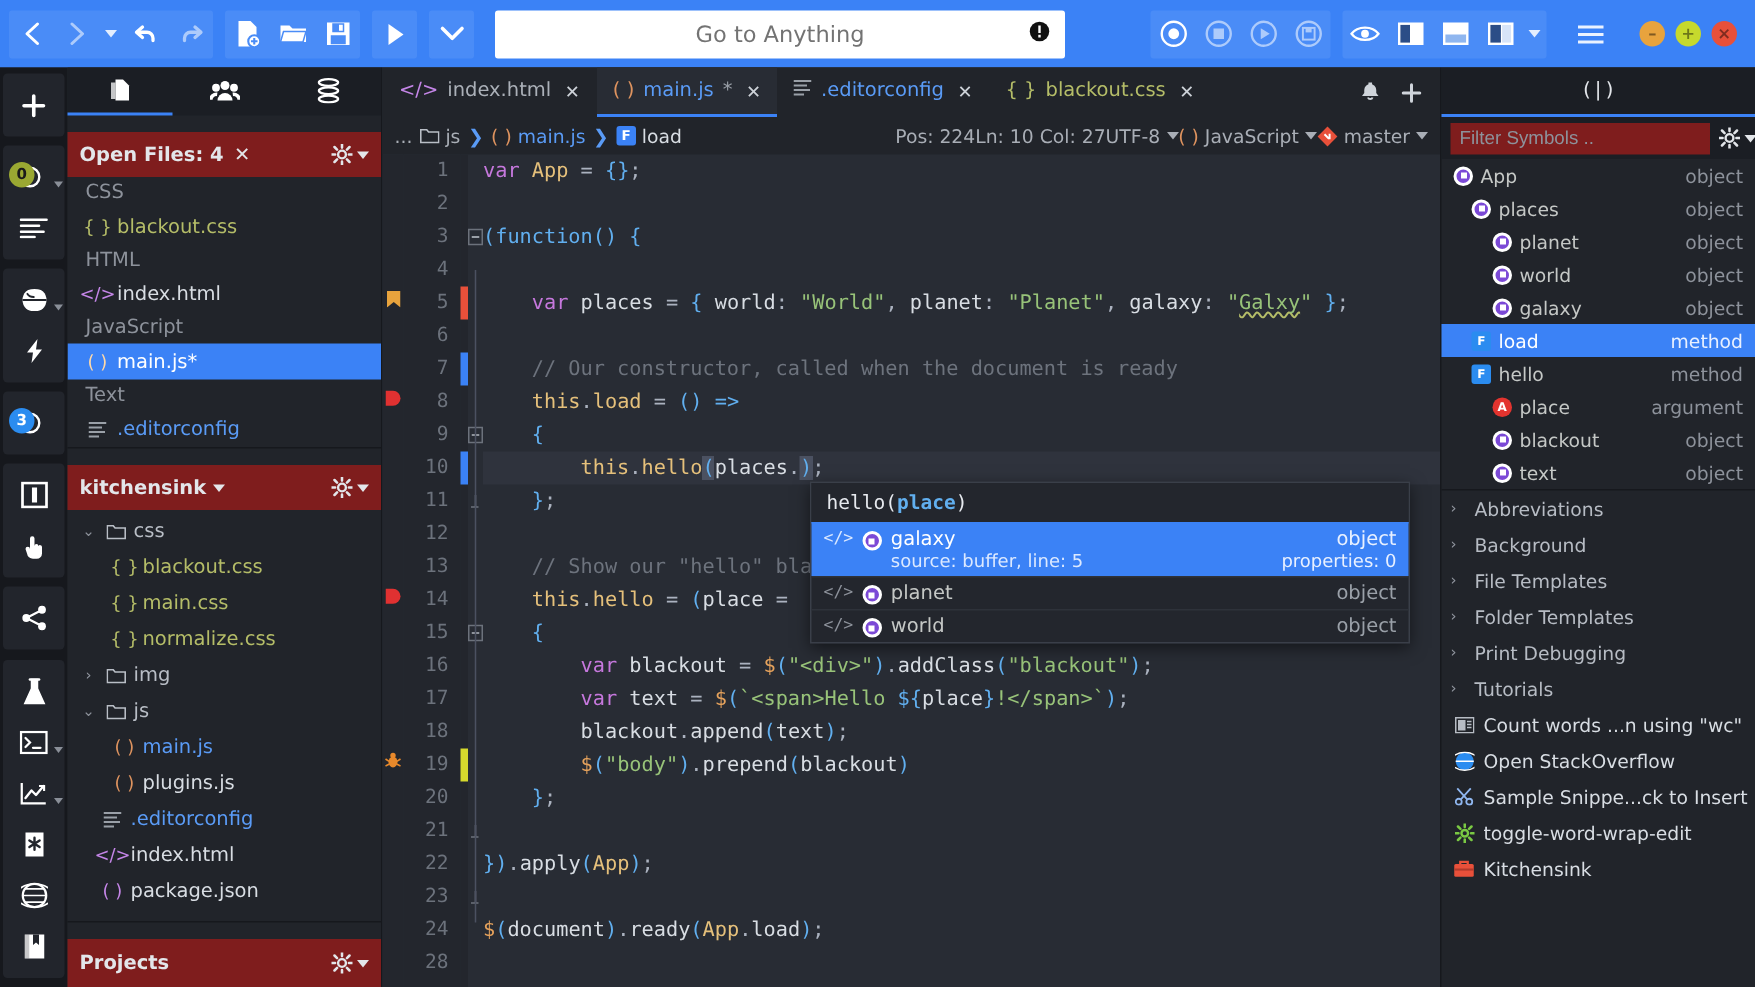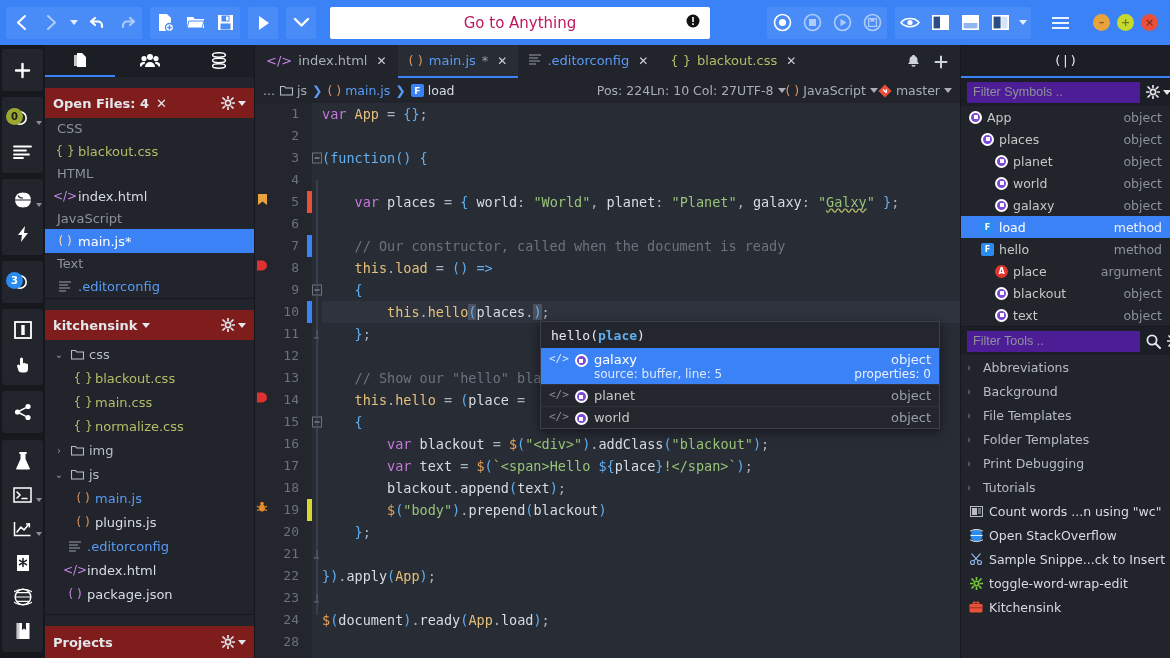--- a/index.html
+++ b/index.html
@@ -23,21 +23,21 @@
   .tbtn { width: 30px; height: 32px; display: flex; align-items: center; justify-content: center;
           cursor: pointer; color: #ffffff; }
   .tbtn svg { display:block; }
   .tbtn.dim { opacity: .55; }
   .tbtn.sm { width: 16px; }
   .searchbox {
     flex: 0 0 380px; height: 32px; background: #ffffff; border-radius: 2px;
     display: flex; align-items: center; justify-content: center; position: relative;
     margin-left: 6px; margin-right: auto;
   }
-  .searchbox .stitle { color: #be185d; font-size: 15px; }
+  .searchbox .stitle { color: #737373; font-size: 15px; }
   .searchbox .sinfo { position: absolute; right: 10px; color: #111; font-weight: bold;
                       font-size: 13px; }
   .winbtns { display: flex; gap: 7px; align-items: center; margin-left: 12px; margin-right: 6px; }
   .wb { width: 17px; height: 17px; border-radius: 50%; display:flex; align-items:center;
         justify-content:center; color: rgba(0,0,0,.45); font-size: 11px; font-weight: bold;
         line-height: 1; cursor: pointer; }
   .hamb { width: 30px; height: 32px; display:flex; flex-direction: column; gap: 3px;
           align-items:center; justify-content:center; cursor:pointer; margin: 0 6px;}
   .hamb i { display:block; width: 17px; height: 2px; background: #eaf2ff; }
   .tri { width:0;height:0;border-left:4px solid transparent;border-right:4px solid transparent;
@@ -175,21 +175,21 @@
   .acrow.sel .acright { color: #e8f0ff; }
 
   
   .rightpanel { width: 210px; background: #21242a; display:flex; flex-direction: column;
                 flex: 0 0 210px; border-left: 1px solid #16181d; }
   .rtabs { height: 33px; background: #1b1e24; display:flex; align-items:stretch; }
   .rtab { flex:1; display:flex; align-items:center; justify-content:center; cursor:pointer;
           color: #e3e6ea; border-bottom: 2px solid #3b82f6; font-family:"DejaVu Sans Mono",monospace;}
   .filterbar { height: 28px; background: #1b1e24; display:flex; align-items:center;
                padding: 0 6px; gap: 6px; }
-  .finput { flex: 1 1 auto; height: 21px; background: #4c1d95; border: none;
+  .finput { flex: 1 1 auto; height: 21px; background: #7f1d1d; border: none;
             color: #b7bcc4; font-size: 12.5px; padding: 0 6px;
             font-family: "Liberation Sans", sans-serif; }
   .finput::placeholder { color: #8d929b; }
   .symrow { height: 22px; display:flex; align-items:center; font-size: 12.5px;
             cursor: pointer; padding-right: 8px; white-space: nowrap; }
   .symrow.sel { background: #3b82f6; color: #fff; }
   .symrow .kind { margin-left: auto; color: #8d929b; font-size: 12.5px; }
   .symrow.sel .kind { color: #e8f0ff; }
   .symicon { width: 13px; height: 13px; border-radius: 50%; display:inline-flex;
              align-items:center; justify-content:center; font-size: 8px; font-weight: bold;
@@ -986,36 +986,20 @@
           <div class="symrow lvl2">
             <span class="symicon si-obj">
               <i></i>
             </span>
             <span>text</span>
             <span class="kind">object</span>
           </div>
         </div>
 
       <div class="divline"></div>
-      <div class="filterbar">
-        <input class="finput" placeholder="Filter Tools .." style="">
-        <span style="display:flex;align-items:center">
-          <svg width="15" height="15" viewBox="0 0 15 15">
-              <circle cx="6" cy="6" r="4.6" stroke="#e3e6ea" stroke-width="1.8" fill="none"></circle>
-              <path d="M9.5 9.5 L14 14" stroke="#e3e6ea" stroke-width="2" stroke-linecap="round"></path>
-            </svg>
-        </span>
-        <span class="gear" style="display:flex;align-items:center;gap:3px">
-          <svg width="14" height="14" viewBox="0 0 14 14">
-              <circle cx="7" cy="7" r="2.6" fill="none" stroke="#e3e6ea" stroke-width="1.6"></circle>
-              <path d="M7 0 v2.4 M7 11.6 V14 M0 7 h2.4 M11.6 7 H14 M2 2 l1.7 1.7 M10.3 10.3 L12 12 M12 2 l-1.7 1.7 M3.7 10.3 L2 12" stroke="#e3e6ea" stroke-width="1.7" stroke-linecap="round"></path>
-            </svg>
-
-        </span>
-      </div>
       <div id="toollist">
           <div class="toolrow" style="padding-left: 6px;">
             <span class="tcar">›</span>
             <span>Abbreviations</span>
           </div>
           <div class="toolrow" style="padding-left: 6px;">
             <span class="tcar">›</span>
             <span>Background</span>
           </div>
           <div class="toolrow" style="padding-left: 6px;">

